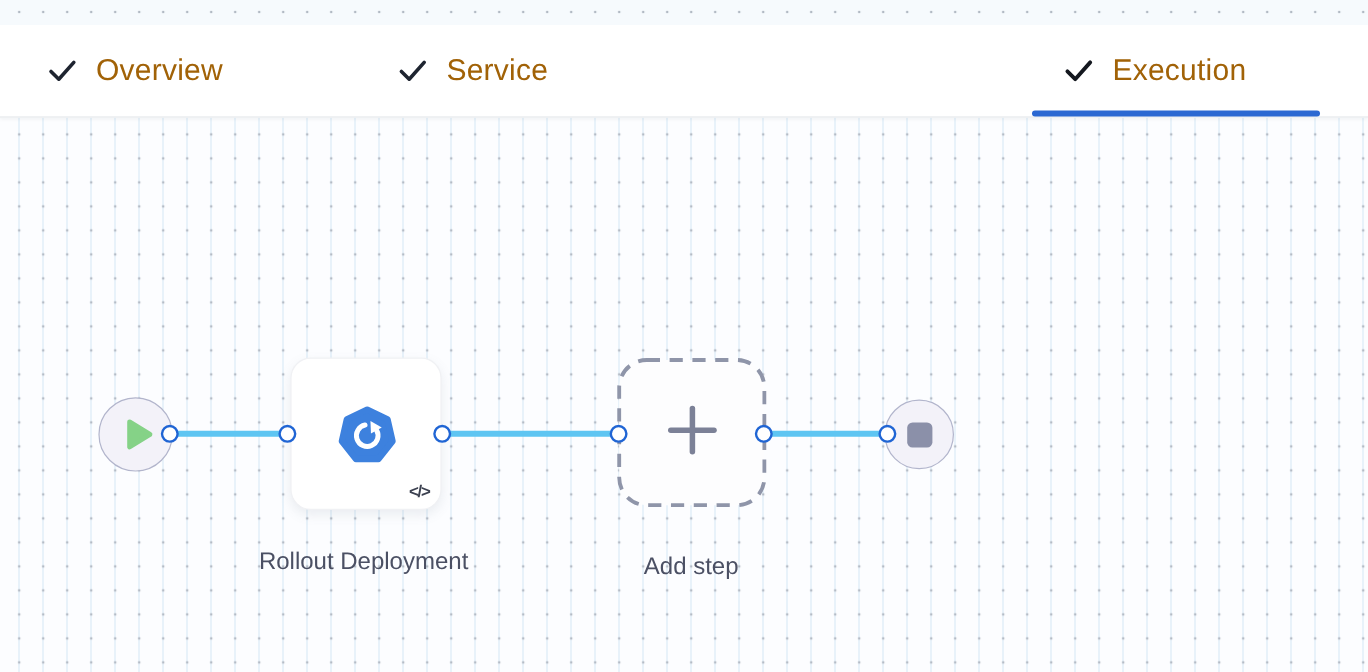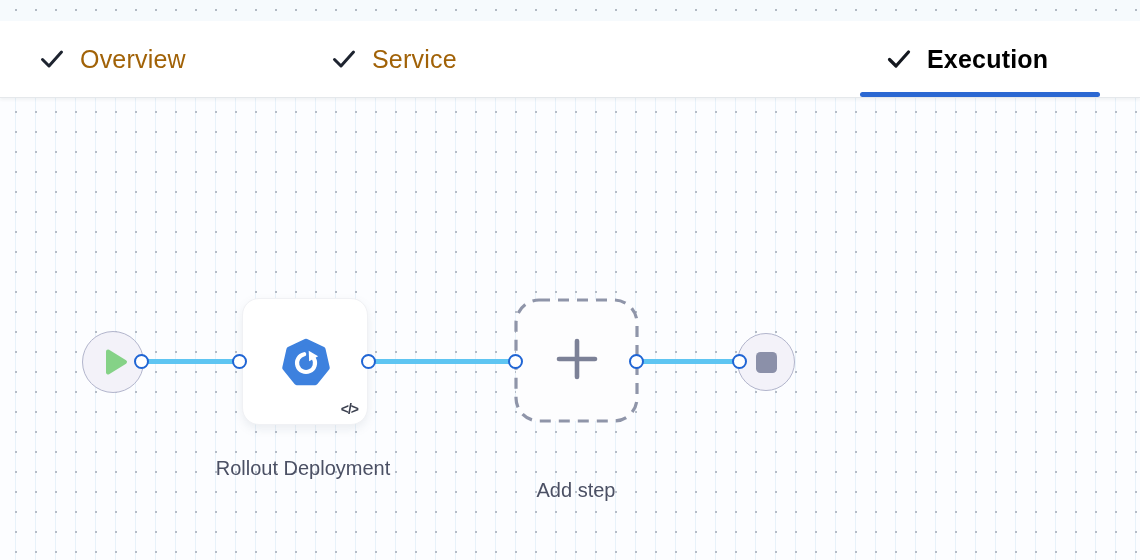--- a/index.html
+++ b/index.html
@@ -44,21 +44,21 @@
     gap: 16px;
     cursor: pointer;
   }
   .tab .check-icon { display: inline-flex; }
   .tab-label {
     font-size: 25px;
     color: #a16207;
     font-weight: 400;
     letter-spacing: 0.2px;
   }
-  .tab.active .tab-label { font-weight: 700; color: #000000; text-align: center; }
+  .tab.active .tab-label { font-weight: 400; color: #a16207; text-align: center; }
   .tab-underline {
     position: absolute;
     left: 860px;
     bottom: 0;
     width: 240px;
     height: 5px;
     border-radius: 3px;
     background: #2b68d2;
   }
 
@@ -160,21 +160,21 @@
   
   .node-label {
     position: absolute;
     text-align: center;
     font-size: 20px;
     line-height: 43px;
     color: #4b5064;
     z-index: 2;
   }
   .label-step { left: 193px; top: 349px; width: 220px; }
-  .label-add  { left: 486px; top: 371px; width: 180px; }
+  .label-add  { left: 486px; top: 353px; width: 180px; }
 </style>
 </head>
 <body>
 
 <div class="screen">
 
   <div class="top-strip"></div>
 
   <nav class="tabbar">
 

